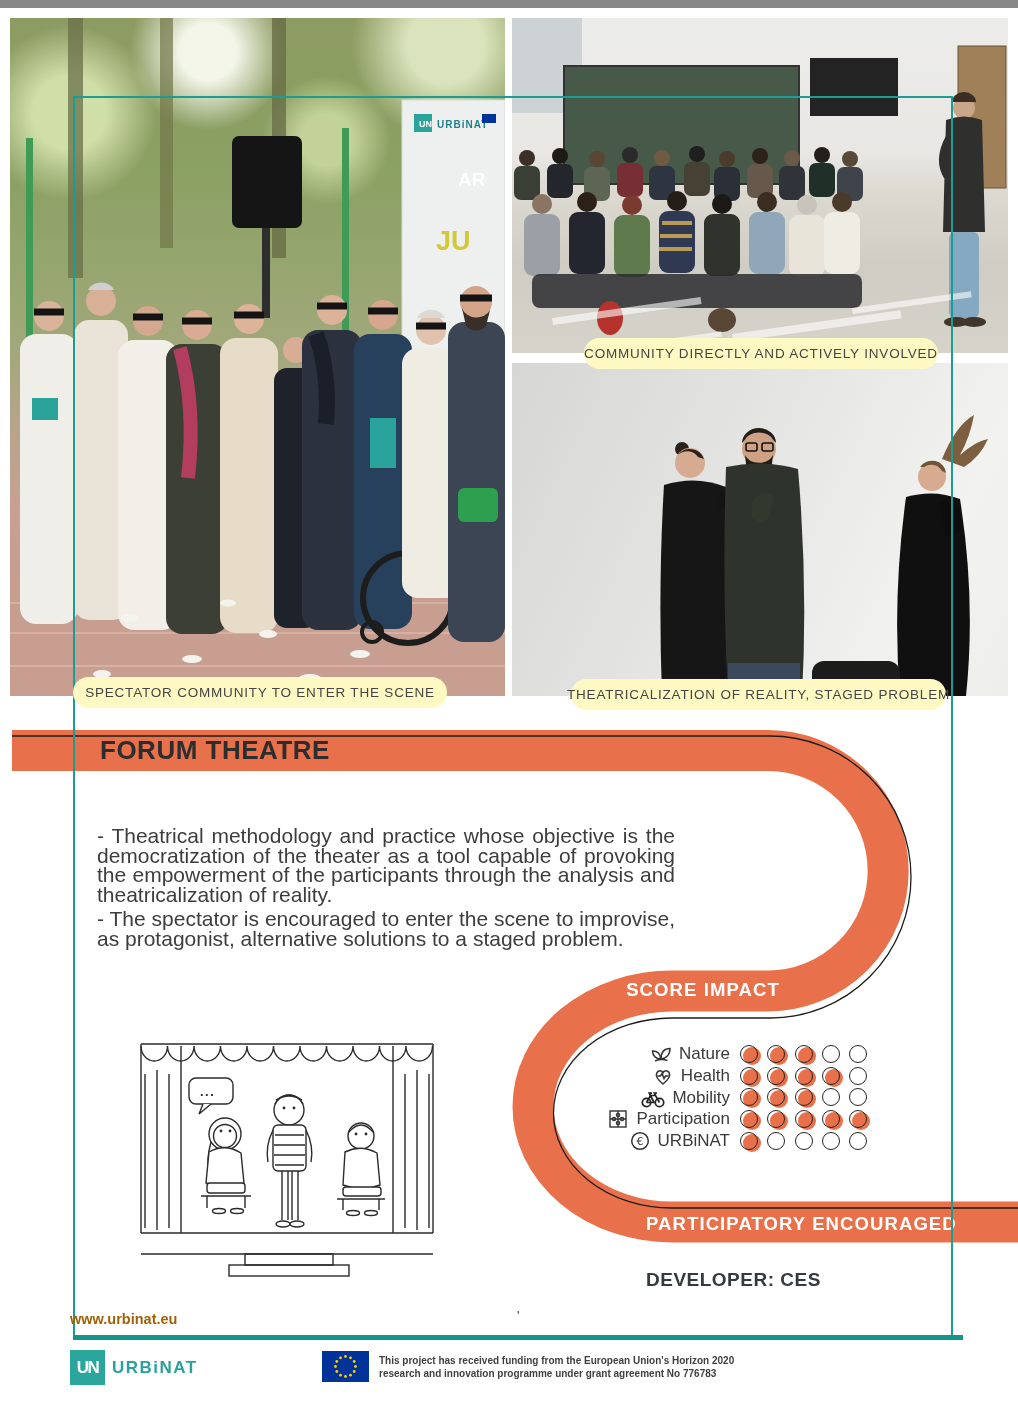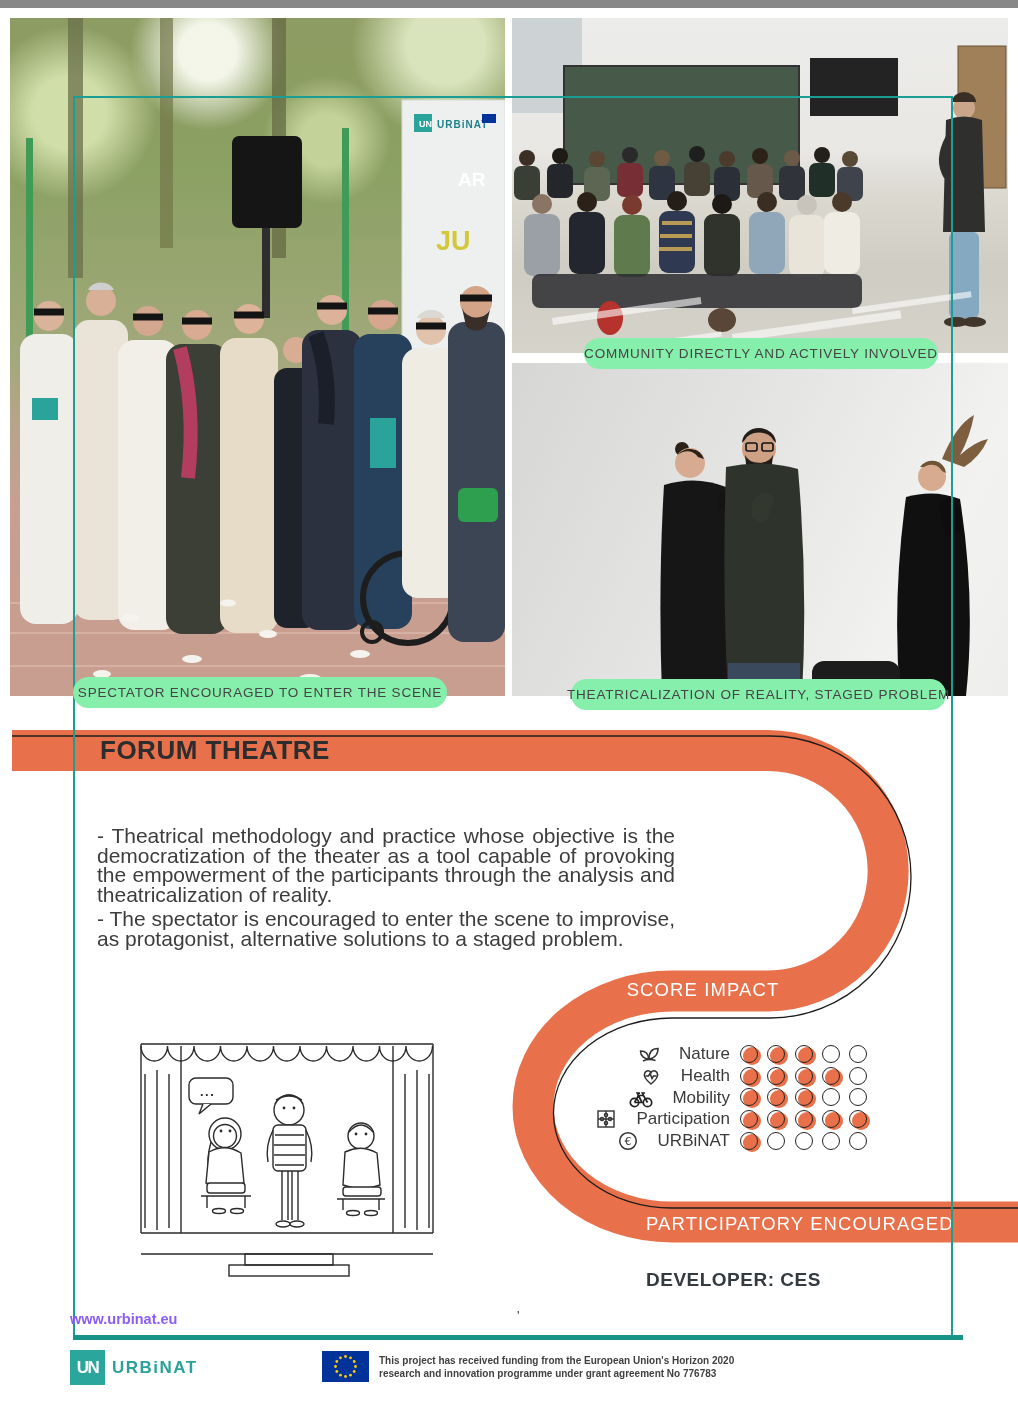--- a/index.html
+++ b/index.html
@@ -19,59 +19,59 @@
       radial-gradient(circle at 12% 14%, rgba(226,238,186,.8) 0 5%, transparent 12%),
       radial-gradient(circle at 64% 18%, rgba(219,232,176,.7) 0 4%, transparent 10%),
       radial-gradient(circle at 88% 4%, rgba(236,244,210,.8) 0 5%, transparent 12%),
       linear-gradient(180deg,#8d9c62 0%,#8ba063 22%,#97a670 38%,#a3a87c 50%,#b7a48a 60%,#c7a093 72%,#c59b8e 100%);}
   .photo-top-right{left:512px;top:10px;width:496px;height:335px;
     background:linear-gradient(180deg,#ececea 0%,#e8e7e4 40%,#dcd9d1 52%,#cfccc3 75%,#d6d3ca 100%);}
   .photo-mid-right{left:512px;top:355px;width:496px;height:333px;
     background:linear-gradient(115deg,#d6d6d4 0%,#e5e5e3 45%,#f2f2f0 80%,#eeeeec 100%);}
 
   
-  .pill{position:absolute;z-index:6;background:#86efac;border-radius:16px;height:31px;
+  .pill{position:absolute;z-index:6;background:#fef9c3;border-radius:16px;height:31px;
     display:flex;align-items:center;justify-content:center;
     font-size:13.5px;letter-spacing:.8px;color:#454545;font-weight:500;white-space:nowrap;}
 
   
   .frame{position:absolute;background:var(--teal);z-index:5;}
 
   
   .ribbon{position:absolute;left:0;top:0;z-index:2;pointer-events:none;}
 
   
   .title{position:absolute;left:100px;top:722px;height:41px;display:flex;align-items:center;
     font-size:26px;font-weight:700;letter-spacing:.5px;color:var(--ink);z-index:3;}
   .bodytext{position:absolute;left:97px;top:818px;width:578px;z-index:3;
     font-size:21px;line-height:19.6px;color:var(--dark);text-align:justify;}
   .bodytext p{margin-bottom:5px;}
   .bodytext p:nth-child(3){width:398px;}
-  .band-label{position:absolute;z-index:3;color:#fff;font-weight:400;font-size:18.5px;letter-spacing:1.1px;}
+  .band-label{position:absolute;z-index:3;color:#fff;font-weight:700;font-size:18.5px;letter-spacing:1.1px;}
   .developer{position:absolute;left:646px;top:1261px;z-index:3;color:#333a40;
     font-weight:700;font-size:19px;letter-spacing:.5px;}
   .artifact{position:absolute;left:517px;top:1300px;z-index:3;color:#333;font-size:13px;}
 
   
   .score{position:absolute;left:540px;top:1035px;z-index:3;}
   .score-row{display:flex;align-items:center;height:21.8px;}
-  .row-head{display:flex;align-items:center;justify-content:flex-end;gap:19px;width:190px;}
+  .row-head{display:flex;align-items:center;justify-content:flex-end;gap:7px;width:190px;}
   .row-head svg{flex:0 0 auto;}
   .score-label{font-size:17px;color:#3A3A3A;white-space:nowrap;}
   .dots{display:flex;margin-left:10px;}
   .dot{position:relative;width:18px;height:18px;margin-right:9.3px;display:inline-block;}
   .dot::after{content:"";position:absolute;inset:0;border:1.8px solid #25231F;border-radius:50%;}
   .dot.filled::before{content:"";position:absolute;left:3px;top:2px;width:18px;height:18px;
     background:var(--orange);border-radius:50%;}
 
   
   .stage{position:absolute;left:137px;top:1022px;z-index:3;}
 
   
-  .website{position:absolute;left:70px;top:1303px;z-index:6;color:#8b5cf6;font-size:14.5px;
+  .website{position:absolute;left:70px;top:1303px;z-index:6;color:#a16207;font-size:14.5px;
     font-weight:700;text-decoration:none;}
   .logo{position:absolute;left:70px;top:1342px;z-index:3;display:flex;align-items:center;}
   .logo-square{width:35px;height:35px;background:#2BA69C;color:#fff;display:flex;align-items:center;
     justify-content:center;font-weight:700;font-size:17px;letter-spacing:-1.5px;}
   .logo-text{margin-left:7px;color:#2AA19A;font-weight:700;font-size:17px;letter-spacing:1.5px;}
   .eu{position:absolute;left:322px;top:1343px;z-index:3;display:flex;align-items:flex-start;}
   .eu-text{margin-left:10px;font-size:10px;line-height:13px;color:#3F3F3F;font-weight:700;padding-top:3px;}
 </style>
 </head>
 <body>
@@ -269,21 +269,21 @@
     <path d="M 12 742.5 H 768 A 120.25 120.25 0 0 1 768 983 H 672 A 139 115.5 0 0 0 672 1214 H 1020" stroke="#E8714B" stroke-width="41" fill="none"></path>
     <path d="M 12 728 H 770 A 141 141 0 0 1 770 1010 H 672 A 118.5 95 0 0 0 672 1200 H 1020" stroke="#1C1C1A" stroke-width="1.3" fill="none"></path>
   </svg>
 
   <div class="frame" style="left:73px;top:88px;width:880px;height:2px;"></div>
   <div class="frame" style="left:73px;top:88px;width:2px;height:1242px;"></div>
   <div class="frame" style="left:951px;top:88px;width:2px;height:1242px;"></div>
   <div class="frame" style="left:73px;top:1327px;width:890px;height:5px;background:var(--teal-dark);"></div>
 
   <div class="pill" style="left:73px;top:669px;width:374px;">
-    <span>SPECTATOR ENCOURAGED TO ENTER THE SCENE</span>
+    <span>SPECTATOR COMMUNITY TO ENTER THE SCENE</span>
   </div>
   <div class="pill" style="left:584px;top:330px;width:354px;">
     <span>COMMUNITY DIRECTLY AND ACTIVELY INVOLVED</span>
   </div>
   <div class="pill" style="left:571px;top:671px;width:375px;">
     <span>THEATRICALIZATION OF REALITY, STAGED PROBLEM</span>
   </div>
 
   <h1 class="title">FORUM THEATRE</h1>
 

